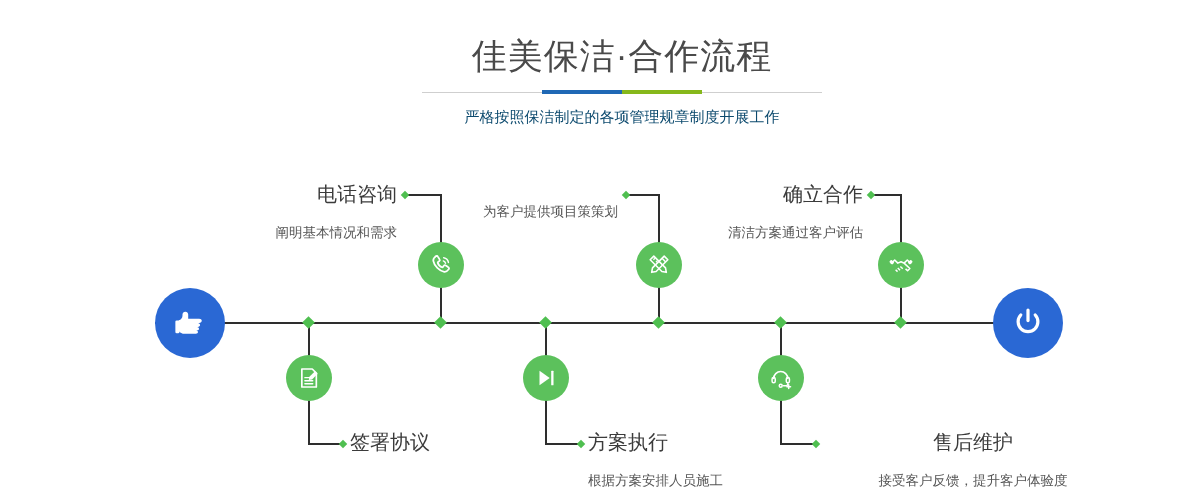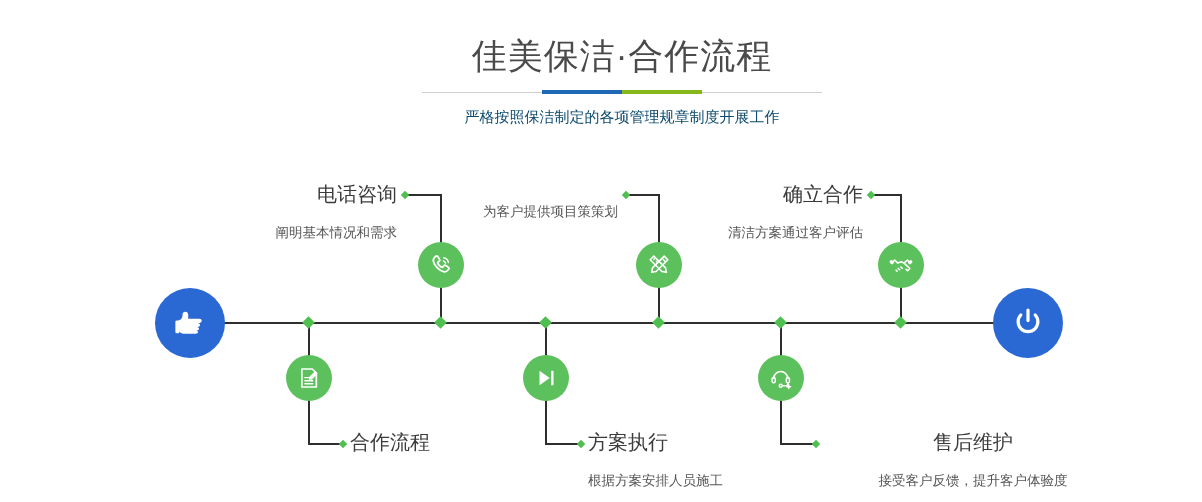--- a/index.html
+++ b/index.html
@@ -219,21 +219,21 @@
     <div class="node-icon" style="left:286px; top:355px;">
       <span>
         <svg width="26" height="26" viewBox="0 0 28 28">
           <path fill="none" stroke="#ffffff" stroke-width="1.8" stroke-linejoin="round" d="M6.3 4.3h11.2l4.4 4.4v15h-15.6z"></path>
           <path fill="none" stroke="#ffffff" stroke-width="1.6" stroke-linecap="round" d="M9.6 13.6h6.2M9.6 17h8.4M9.6 20.2h8.4"></path>
           <path fill="#ffffff" d="M20.5 6.6l2.9 2.9-6.1 6.1-3.5 0.6 0.6-3.5z"></path>
         </svg>
       </span>
     </div>
     <div class="lab l-align" style="left:350px; top:432px; width:260px;">
-      <div class="lab-title">合作流程</div>
+      <div class="lab-title">签署协议</div>
     </div>
 
     <div class="lab r-align" style="left:390px; top:184px; width:228px;">
       <div class="lab-desc">为客户提供项目策策划</div>
     </div>
     <div class="diamond small" style="left:623px; top:192px;"></div>
     <div class="hline" style="left:628px; top:194px; width:31px;"></div>
     <div class="vline" style="left:658px; top:194px; height:129px;"></div>
     <div class="node-icon" style="left:636px; top:242px;">
       <span>

